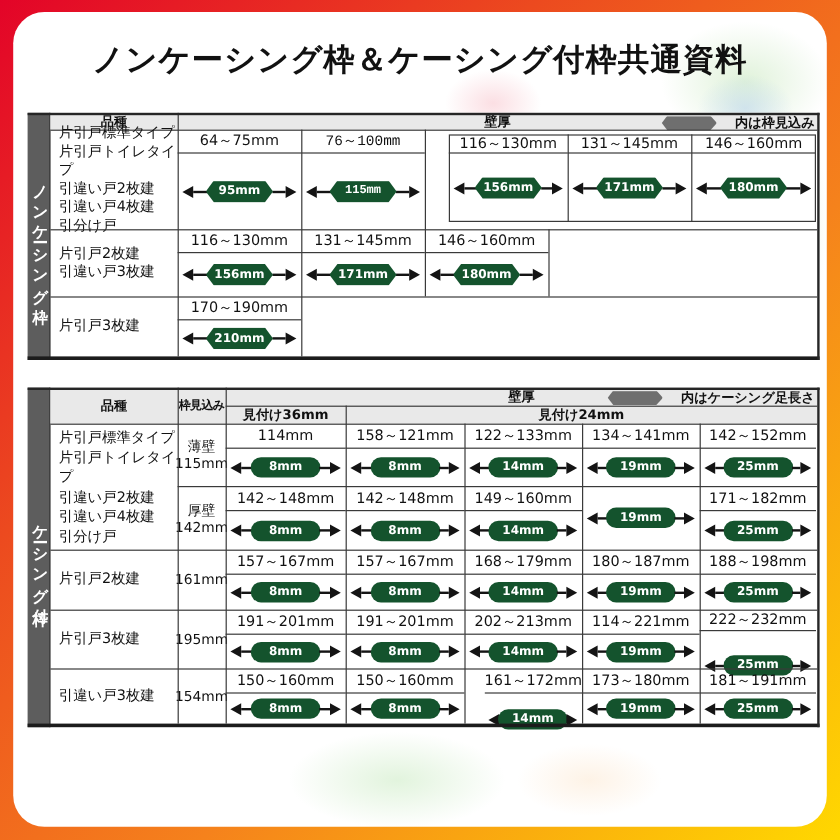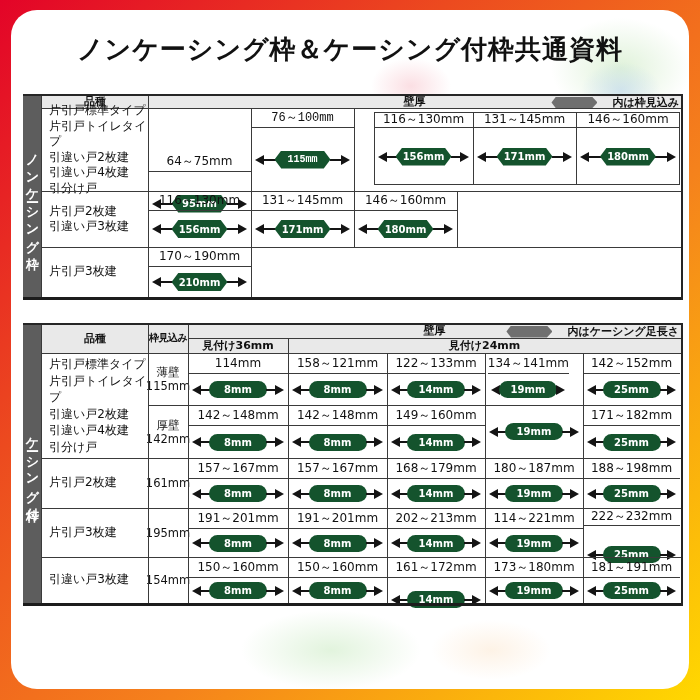--- a/index.html
+++ b/index.html
@@ -75,21 +75,21 @@
       </div>
       <i class="hl" style="left:19px;top:14px;width:639px;"></i>
 
       <div class="products" style="left:19px;top:14px;width:106px;height:83px;">
         <span>片引戸標準タイプ</span>
         <span>片引戸トイレタイプ</span>
         <span>引違い戸2枚建</span>
         <span>引違い戸4枚建</span>
         <span>引分け戸</span>
       </div>
-      <div style="left:125px;top:14px;width:103px;height:83px;margin-top:44px;" class="cell d">
+      <div style="left:125px;top:14px;width:103px;height:83px;" class="cell d">
   <div class="rng" style="height: 19px;">64～75mm</div>
   <div class="az">
     <i class="ah l"></i>
     <i class="shaft"></i>
     <span class="pill hex">95mm</span>
     <i class="shaft"></i>
     <i class="ah r"></i>
   </div>
 </div>
       <div style="left:228px;top:14px;width:103px;height:83px;font-family:Liberation Mono, monospace;" class="cell d">
@@ -249,21 +249,21 @@
       <div style="left:364px;top:30px;width:98px;height:52px;" class="cell d">
   <div class="rng">122～133mm</div>
   <div class="az">
     <i class="ah l"></i>
     <i class="shaft"></i>
     <span class="pill">14mm</span>
     <i class="shaft"></i>
     <i class="ah r"></i>
   </div>
 </div>
-      <div style="left:448px;top:30px;width:98px;height:52px;align-items:flex-end;" class="cell d">
+      <div style="left:462px;top:30px;width:98px;height:52px;" class="cell d">
   <div class="rng">134～141mm</div>
   <div class="az">
     <i class="ah l"></i>
     <i class="shaft"></i>
     <span class="pill">19mm</span>
     <i class="shaft"></i>
     <i class="ah r"></i>
   </div>
 </div>
       <div style="left:560px;top:30px;width:97px;height:52px;" class="cell d">
@@ -467,21 +467,21 @@
       <div style="left:265px;top:234px;width:99px;height:46px;" class="cell d">
   <div class="rng">150～160mm</div>
   <div class="az">
     <i class="ah l"></i>
     <i class="shaft"></i>
     <span class="pill">8mm</span>
     <i class="shaft"></i>
     <i class="ah r"></i>
   </div>
 </div>
-      <div style="left:364px;top:234px;width:98px;height:64px;" class="cell d">
+      <div style="left:364px;top:234px;width:98px;height:64px;align-items:flex-end;" class="cell d">
   <div class="rng">161～172mm</div>
   <div class="az">
     <i class="ah l"></i>
     <i class="shaft"></i>
     <span class="pill">14mm</span>
     <i class="shaft"></i>
     <i class="ah r"></i>
   </div>
 </div>
       <div style="left:462px;top:234px;width:98px;height:46px;" class="cell d">

